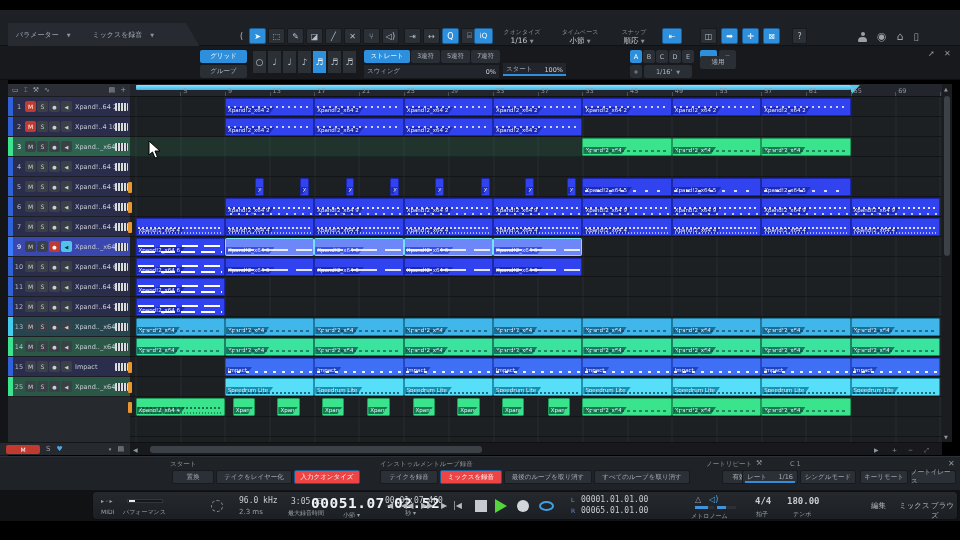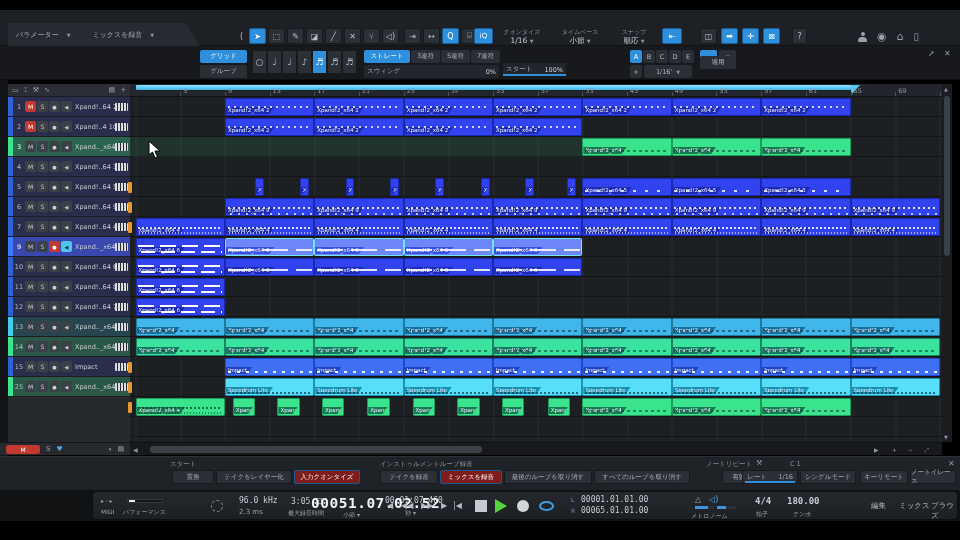--- a/index.html
+++ b/index.html
@@ -85,21 +85,21 @@
 #vscroll{left:942px;top:84px;width:10px;height:358px;background:#1a1c20;display:block}
 #vthumb{position:absolute;left:2px;top:12px;width:6px;height:160px;background:#3c4148;border-radius:3px}
 .scgl{position:absolute;font-size:5px;color:#8f959d;left:2px}
 #hscroll{left:130px;top:442px;width:812px;height:13px;background:#17191c;border-top:1px solid #0e1012}
 #hthumb{position:absolute;left:20px;top:3px;width:332px;height:7px;background:#3c4148;border-radius:3px}
 .hgl{position:absolute;top:3px;font-size:6px;color:#8f959d}
 
 #recpanel{left:0;top:456px;width:960px;height:34px;background:#1f2226;border-top:1px solid #2c3036}
 .rlab{position:absolute;font-size:6.5px;color:#8f959d}
 .rbtn{position:absolute;top:13px;height:14px;background:#2b2f36;border:1px solid #17191d;color:#a8aeb6;font-size:6.5px;display:flex;align-items:center;justify-content:center;border-radius:2px}
-.rbtn.active{background:#7f1d1d;color:#fff;border-color:#1a5a94}
+.rbtn.active{background:#ef4444;color:#fff;border-color:#1a5a94}
 .rbtn.rate:after{content:"";position:absolute;left:2px;right:2px;bottom:0;height:2px;background:#2e8fdc}
 
 #transport{left:0;top:490px;width:960px;height:31px;background:#101214}
 #tbar{position:absolute;left:92px;top:1px;width:866px;height:29px;background:linear-gradient(#25282d,#1c1f23);border:1px solid #0d0f11;border-radius:4px}
 .tl{position:absolute;color:#9aa0a8;font-size:6px}
 .tv{position:absolute;color:#c8cdd3;font-size:8px;font-family:"DejaVu Sans Mono",monospace}
 .bigtime{position:absolute;color:#eef1f5;font-size:14.5px;font-weight:bold;font-family:"DejaVu Sans Mono",monospace;letter-spacing:.5px}
 .tpb{position:absolute;color:#b6bbc2;font-size:8px}
 .meter{position:absolute;width:36px;height:4px;background:#15171a;border:1px solid #33373d}
 .meter i{position:absolute;left:1px;top:0;width:6px;height:2px;background:#e8ecf0}

